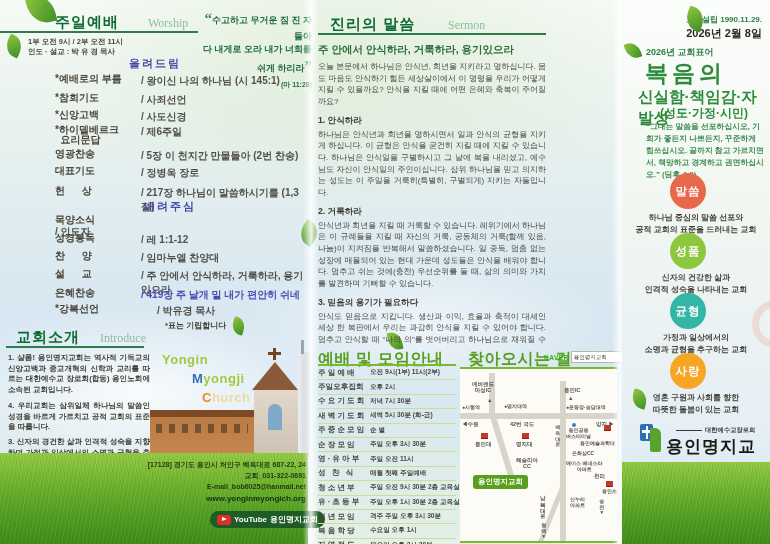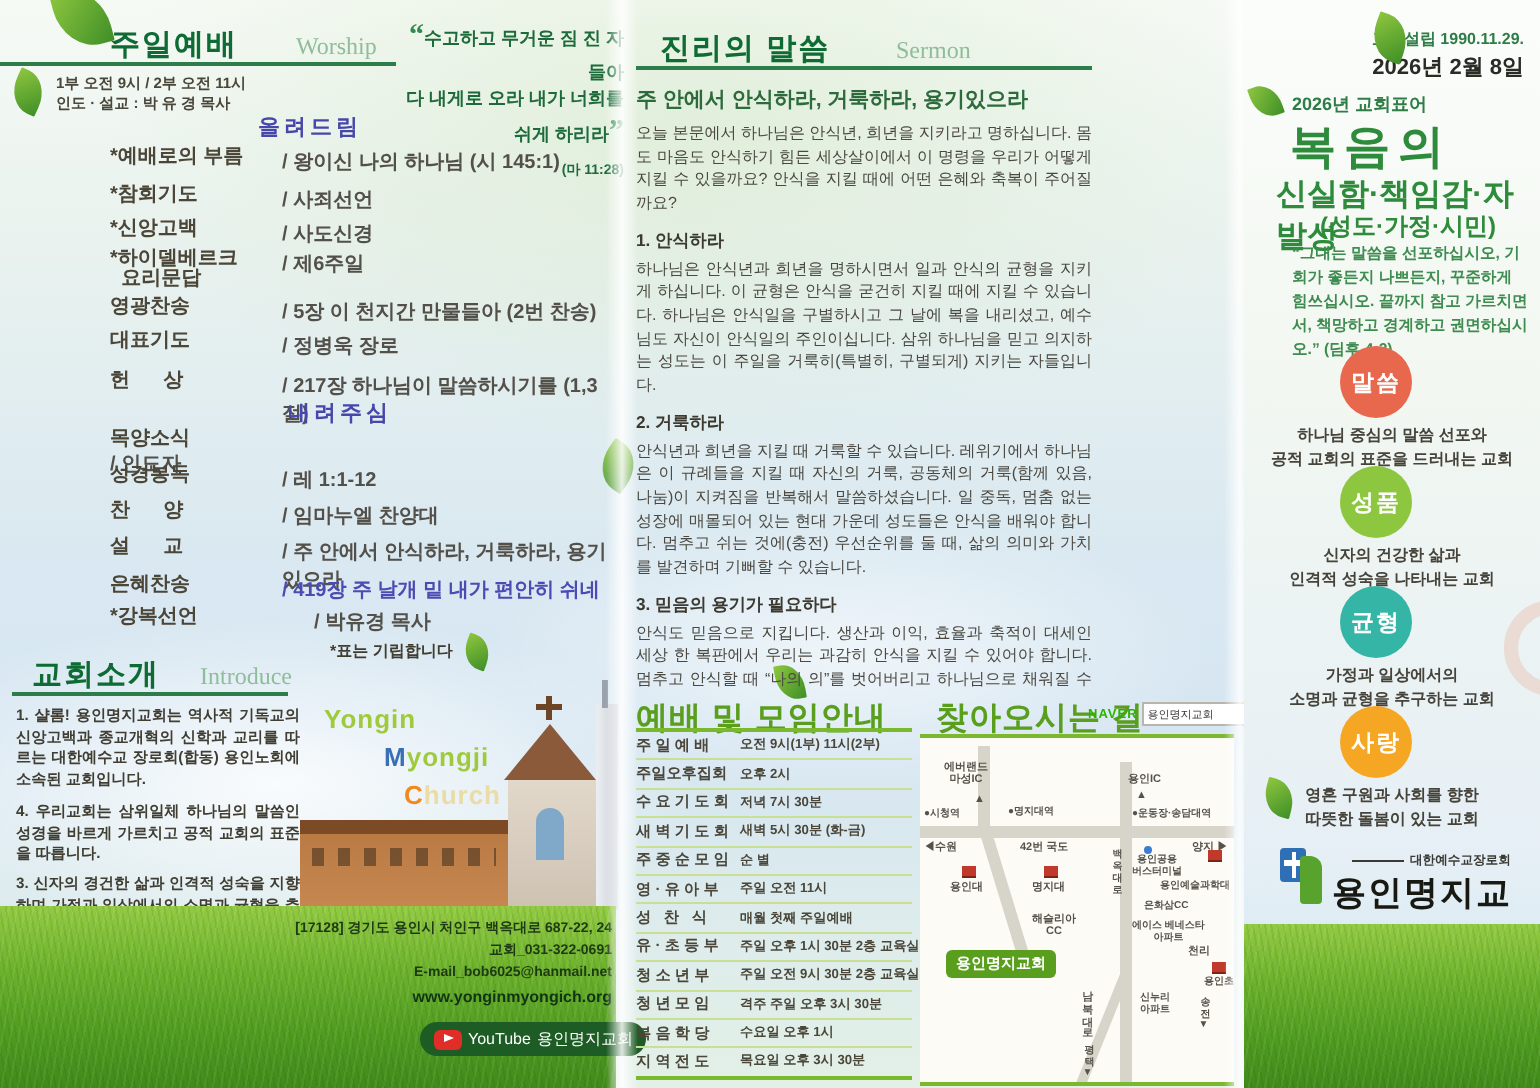--- a/index.html
+++ b/index.html
@@ -49,21 +49,21 @@
       repeating-linear-gradient(100deg, rgba(255,255,255,.07) 0 1px, transparent 1px 4px),
       repeating-linear-gradient(80deg, rgba(30,80,10,.10) 0 1px, transparent 1px 3px),
       linear-gradient(180deg,#93cb42 0%,#6db22c 35%,#4f9c20 70%,#418a1a 100%);}
   .contact{font-size:7px;font-weight:bold;color:#1d3a14;text-align:right;line-height:1.6;}
   .contact .site{font-size:8px;color:#123314;}
   .yt-badge{position:absolute;display:flex;align-items:center;gap:3px;background:#1d5c24;
     border-radius:9px;padding:0 7px;height:17px;}
   .yt-play{width:14px;height:10px;background:#e02d27;border-radius:3px;position:relative;flex:none;}
   .yt-play::after{content:"";position:absolute;left:5px;top:2.5px;border-left:5px solid #fff;
     border-top:2.5px solid transparent;border-bottom:2.5px solid transparent;}
-  .yt-badge span{color:#fff;font-size:8px;font-weight:normal;white-space:nowrap;}
+  .yt-badge span{color:#fff;font-size:8px;font-weight:bold;white-space:nowrap;}
   
   .sermon-title{font-size:10.5px;font-weight:bold;color:#2e6b3c;}
   .sermon-body{font-size:8px;line-height:1.45;color:#4a4840;text-align:justify;}
   .sermon-body p{margin:0 0 7px 0;}
   .sermon-body h4{margin:0 0 2px 0;font-size:8.6px;color:#3c3a30;}
   
   .tbl-title{font-size:16px;font-weight:bold;color:#5a9e1e;letter-spacing:.5px;}
   .sch{position:absolute;border-top:2px solid #7ab82e;border-bottom:2px solid #7ab82e;}
   .sch-row{display:flex;align-items:center;height:13.4px;border-bottom:1px solid #c9e094;font-weight:bold;color:#4a473a;}
   .sch-row:last-child{border-bottom:none;}
@@ -273,34 +273,38 @@
         </div>
       <div class="sch-row">
           <span class="sch-l">새 벽 기 도 회</span>
           <span class="sch-v">새벽 5시 30분 (화-금)</span>
         </div>
       <div class="sch-row">
           <span class="sch-l">주 중 순 모 임</span>
           <span class="sch-v">순 별</span>
         </div>
       <div class="sch-row">
+          <span class="sch-l">순 장 모 임</span>
+          <span class="sch-v">주일 오후 3시 30분</span>
+        </div>
+      <div class="sch-row">
           <span class="sch-l">영 · 유 아 부</span>
           <span class="sch-v">주일 오전 11시</span>
         </div>
       <div class="sch-row">
           <span class="sch-l">성   찬   식</span>
           <span class="sch-v">매월 첫째 주일예배</span>
         </div>
       <div class="sch-row">
+          <span class="sch-l">청 소 년 부</span>
+          <span class="sch-v">주일 오전 9시 30분 2층 교육실</span>
+        </div>
+      <div class="sch-row">
           <span class="sch-l">유 · 초 등 부</span>
           <span class="sch-v">주일 오후 1시 30분 2층 교육실</span>
-        </div>
-      <div class="sch-row">
-          <span class="sch-l">청 소 년 부</span>
-          <span class="sch-v">주일 오전 9시 30분 2층 교육실</span>
         </div>
       <div class="sch-row">
           <span class="sch-l">청 년 모 임</span>
           <span class="sch-v">격주 주일 오후 3시 30분</span>
         </div>
       <div class="sch-row">
           <span class="sch-l">복 음 학 당</span>
           <span class="sch-v">수요일 오후 1시</span>
         </div>
       <div class="sch-row">

